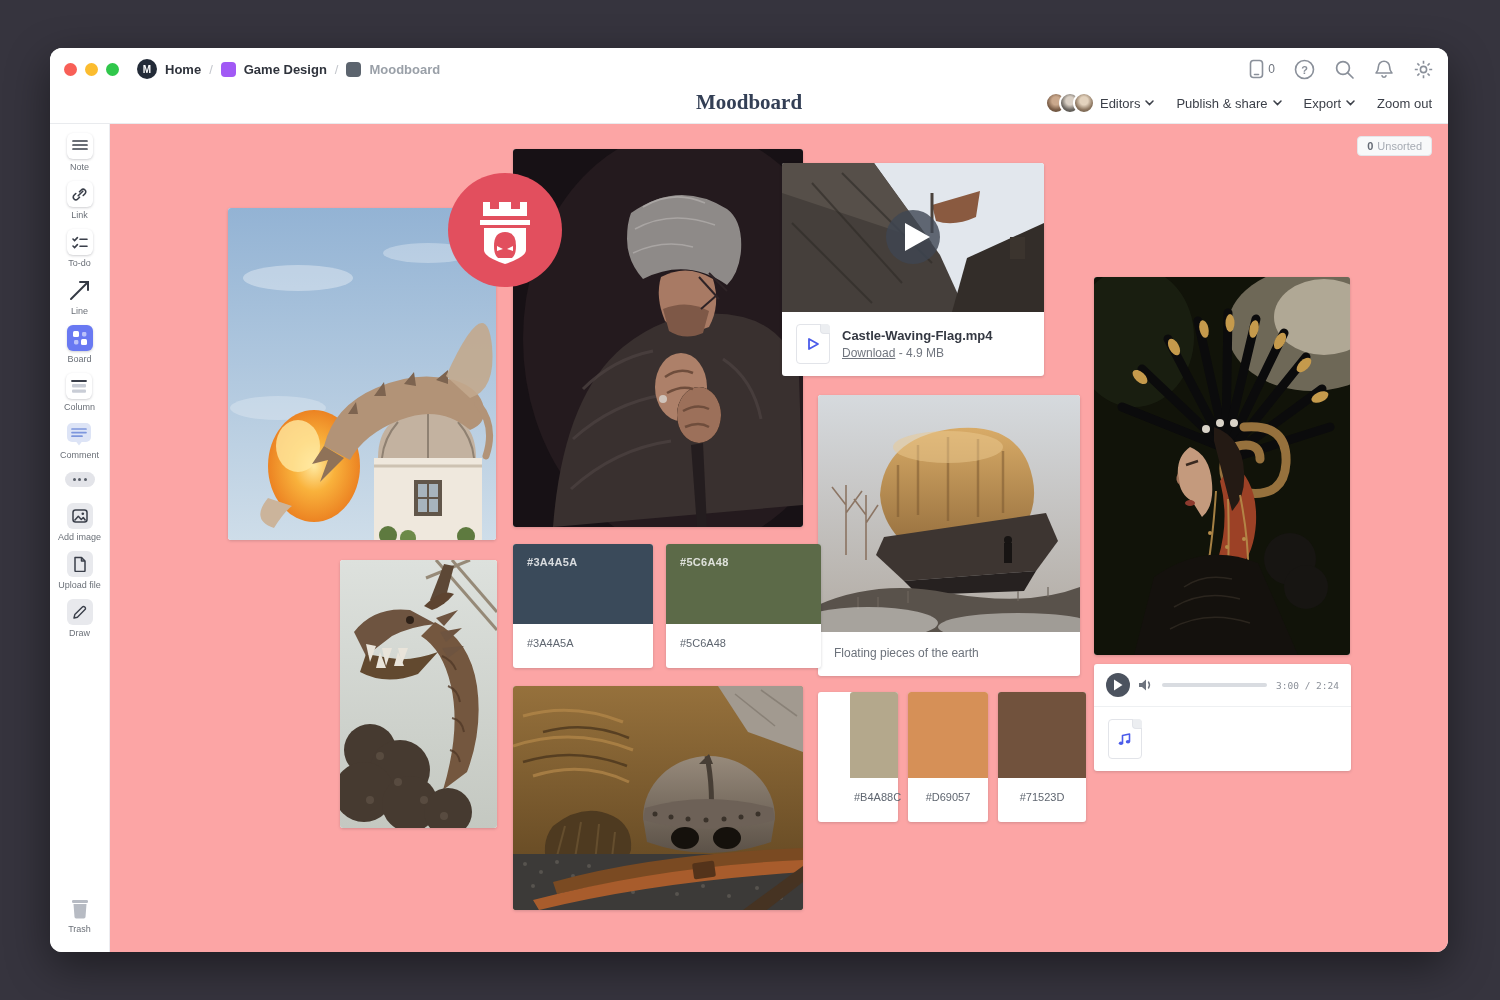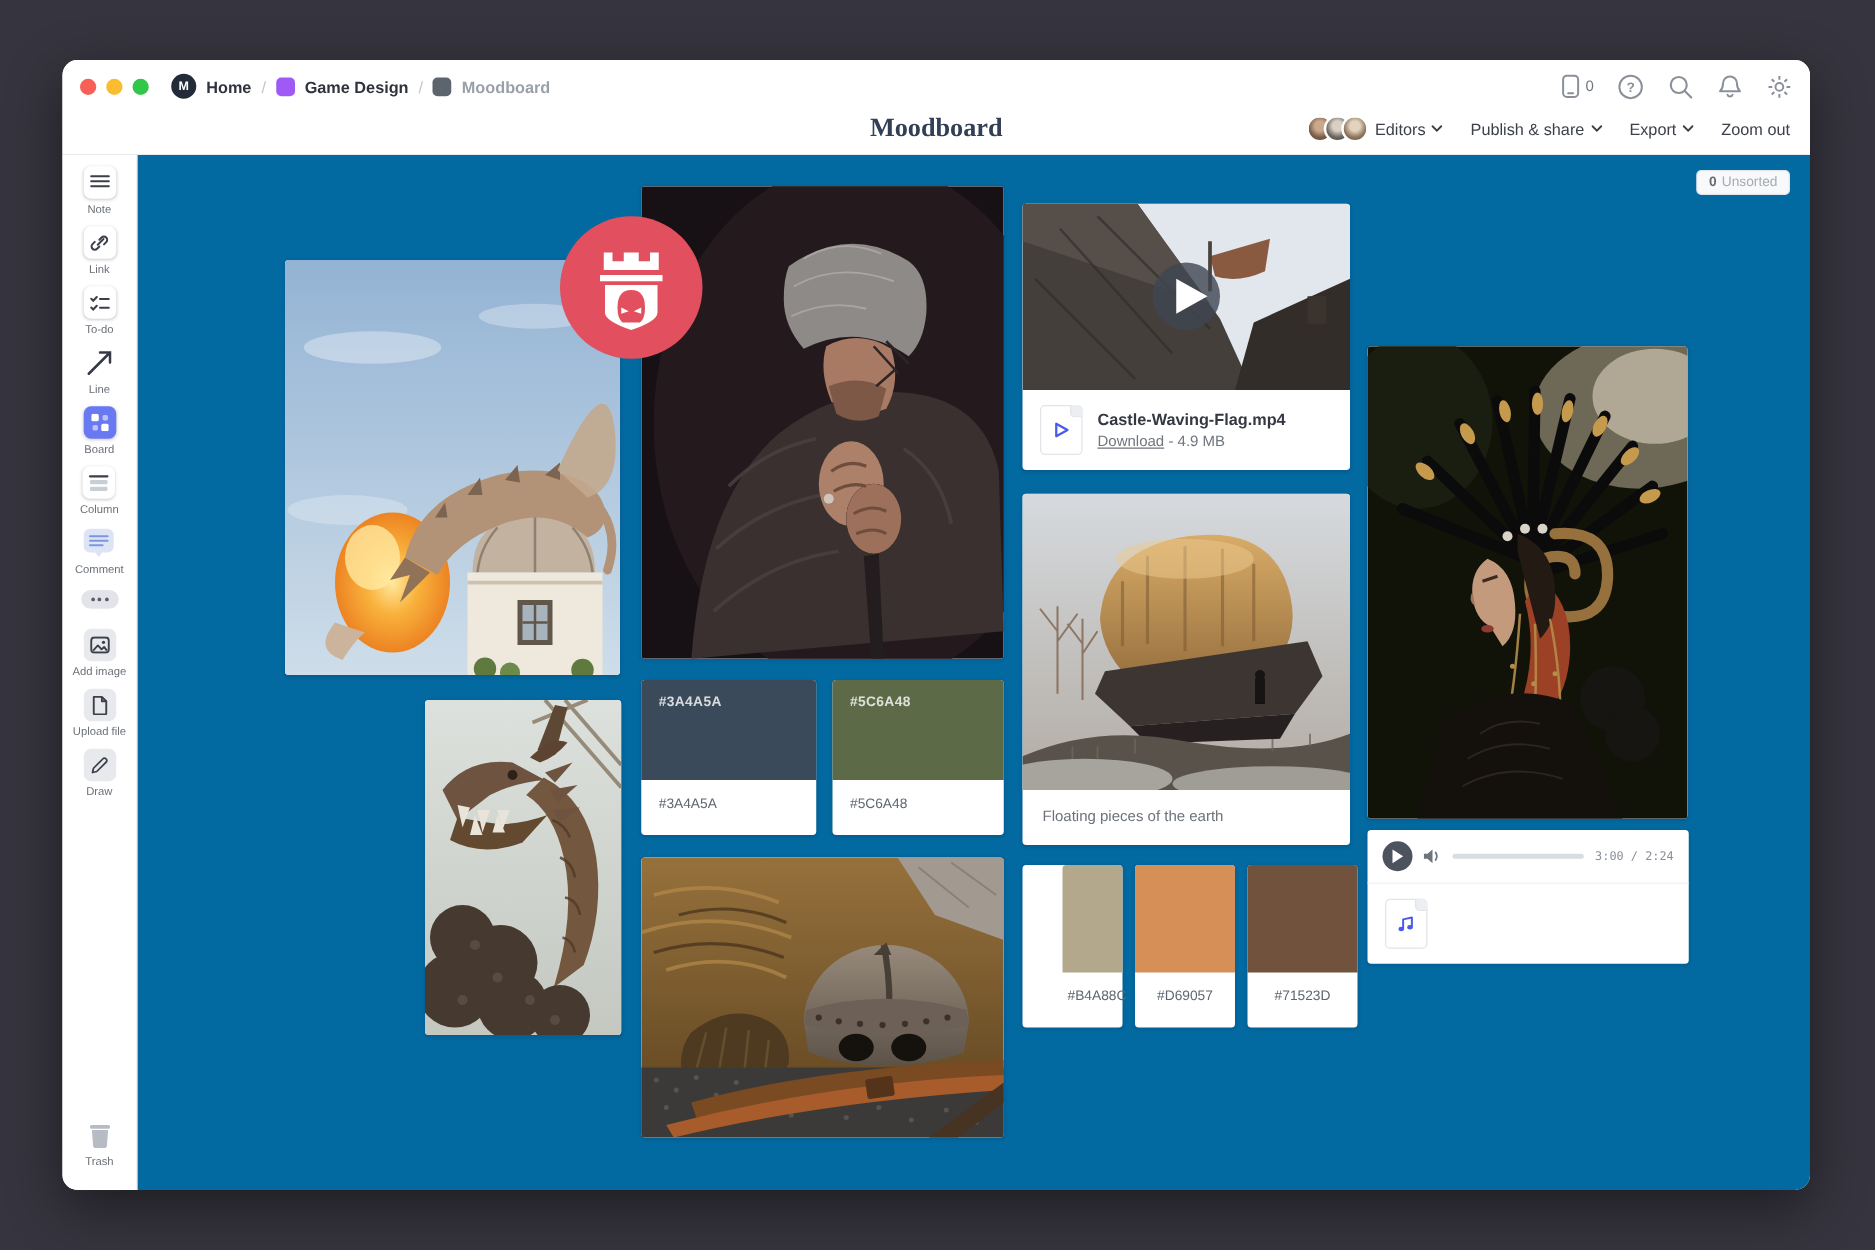--- a/index.html
+++ b/index.html
@@ -44,21 +44,21 @@
     box-shadow:0 1px 2.5px rgba(30,34,44,.22); display:flex; align-items:center; justify-content:center; }
   .tplain { width:26px; height:26px; display:flex; align-items:center; justify-content:center; }
   .tgray { width:26px; height:26px; background:#e8e9ed; border-radius:6px;
     display:flex; align-items:center; justify-content:center; }
   .more-pill { width:30px; height:15px; border-radius:8px; background:#e3e4e9; display:flex;
     align-items:center; justify-content:center; gap:2.5px; margin:3px 0 16px; cursor:pointer; }
   .more-pill i { width:3px; height:3px; border-radius:50%; background:#595f69; }
   .spacer { flex:1; }
   .trash { margin-bottom:18px; }
   
-  .canvas { position:absolute; left:60px; top:76px; right:0; bottom:0; background:#0369a1;
+  .canvas { position:absolute; left:60px; top:76px; right:0; bottom:0; background:#fca5a5;
     border-radius:0 0 12px 0; overflow:hidden; }
   .card { position:absolute; background:#fff; border-radius:3px;
     box-shadow:0 1px 3px rgba(25,30,40,.18); }
   .card svg.photo { display:block; border-radius:3px; }
   .filerow { display:flex; align-items:center; gap:12px; padding:12px 14px; }
   .fileicon { width:34px; height:40px; border:1px solid #e2e4e9; border-radius:4px; background:#fff;
     position:relative; display:flex; align-items:center; justify-content:center; flex:none; }
   .fileicon::after { content:""; position:absolute; top:-1px; right:-1px; width:9px; height:9px;
     background:#eceef1; border-left:1px solid #e2e4e9; border-bottom:1px solid #e2e4e9;
     border-radius:0 4px 0 4px; }
@@ -384,21 +384,21 @@
       <svg width="116" height="116" viewBox="0 0 116 116">
         <circle cx="58" cy="58" r="57" fill="#E24F5E" style="fill: rgb(226, 79, 94);"></circle>
         <path d="M36 30 h7 v7 h9 v-7 h12 v7 h9 v-7 h7 v14 h-44 Z" fill="#fff"></path>
         <path d="M33 48 h50 v5 h-50 Z" fill="#fff"></path>
         <path d="M37 56 h42 v22 q0 7 -21 14 q-21 -7 -21 -14 Z" fill="#fff"></path>
         <path d="M58 60 q11 0 11 14 q0 9 -4 12 h-14 q-4 -3 -4 -12 q0 -14 11 -14 Z" fill="#E24F5E" style="fill: rgb(226, 79, 94);"></path>
         <path d="M50 74 l6 3 -6 2 Z M66 74 l-6 3 6 2 Z" fill="#fff"></path>
       </svg>
     </div>
 
-    <div class="card" style="left:708px; top:39px; width:262px;">
+    <div class="card" style="left:672px; top:39px; width:262px;">
       <svg class="photo" width="262" height="149" viewBox="0 0 262 149" style="border-radius:3px 3px 0 0">
         <rect width="262" height="149" fill="#e2e7ed"></rect>
         <polygon points="0,0 92,0 158,92 184,149 0,149" fill="#453f3b"></polygon>
         <polygon points="0,0 92,0 150,80 120,70 0,30" fill="#564f49"></polygon>
         <g stroke="#2e2a26" stroke-width="2" opacity=".6">
             <line x1="30" y1="20" x2="120" y2="120"></line>
             <line x1="10" y1="60" x2="90" y2="140"></line>
             <line x1="60" y1="10" x2="150" y2="100"></line>
           </g>
         <polygon points="185,95 262,60 262,149 170,149" fill="#332d29"></polygon>
@@ -677,21 +677,21 @@
         <path d="M230 224 l60 -44 l0 16 l-44 34 Z" fill="#463322"></path>
       </svg>
     </div>
 
     <div class="card" style="left:403px; top:420px; width:140px; height:124px;">
       <div class="swatch-top" style="height: 80px; border-radius: 3px 3px 0px 0px; background-color: rgb(58, 74, 90);">
         <span class="swatch-label">#3A4A5A</span>
       </div>
       <div class="swatch-foot">#3A4A5A</div>
     </div>
-    <div class="card" style="left:556px; top:420px; width:137px; height:124px;">
+    <div class="card" style="left:556px; top:420px; width:155px; height:124px;">
       <div class="swatch-top" style="height: 80px; border-radius: 3px 3px 0px 0px; background-color: rgb(92, 106, 72);">
         <span class="swatch-label">#5C6A48</span>
       </div>
       <div class="swatch-foot">#5C6A48</div>
     </div>
 
     <div class="card" style="left:708px; top:568px; width:80px; height:130px;padding-left:32px;">
       <div class="swatch-top" style="height: 86px; border-radius: 3px 3px 0px 0px; background-color: rgb(180, 168, 140);"></div>
       <div class="swatch-foot center">#B4A88C</div>
     </div>

